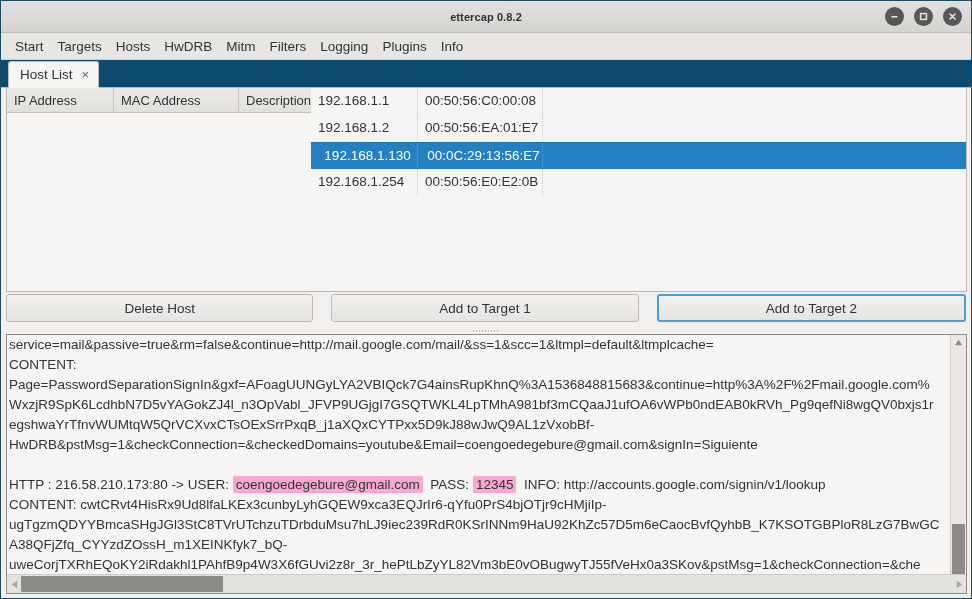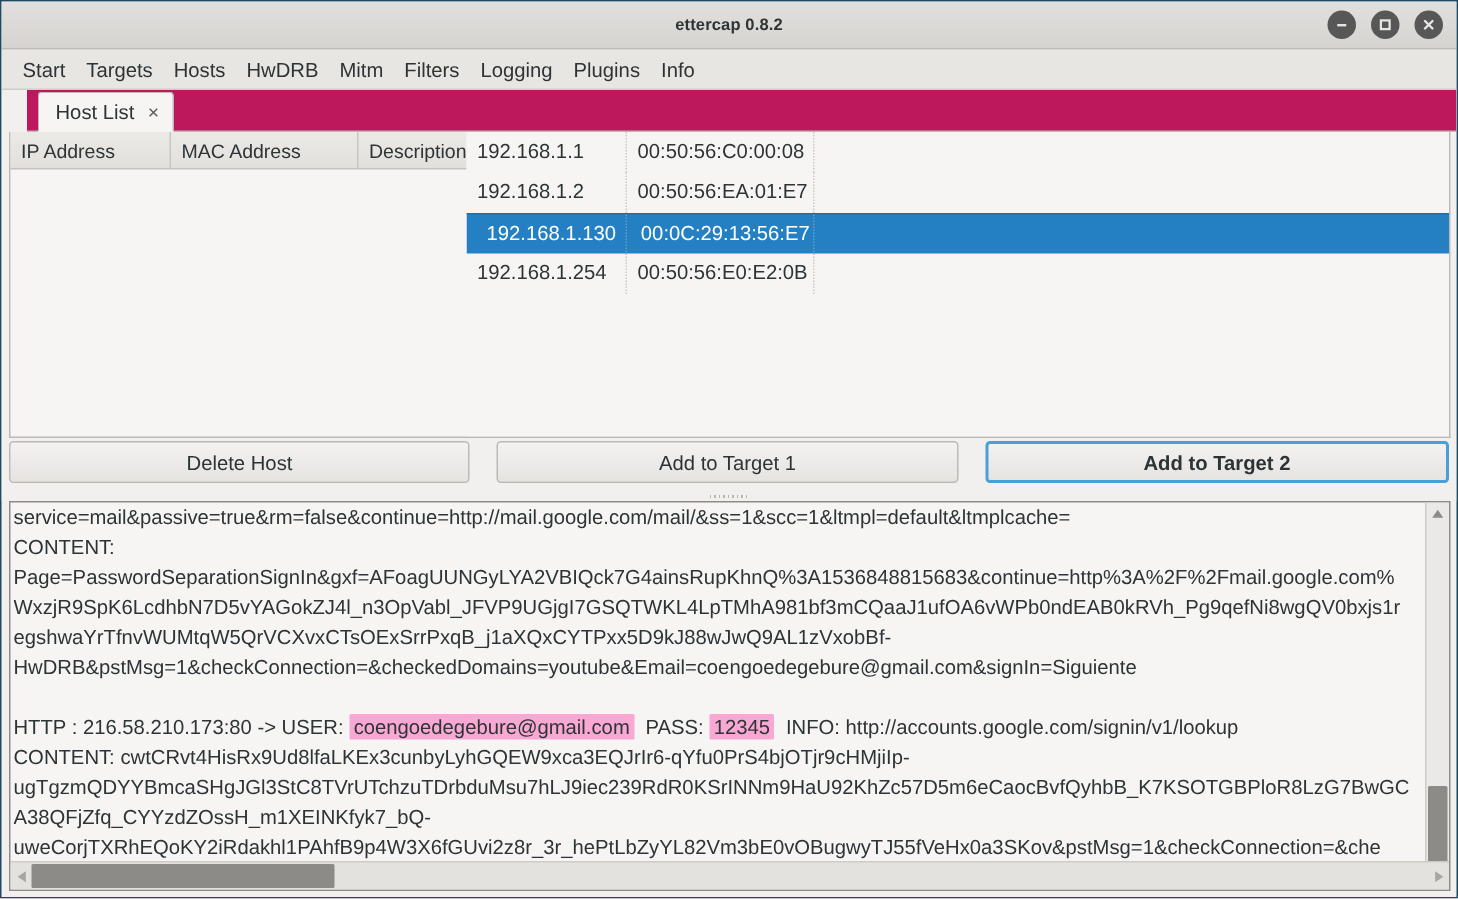--- a/index.html
+++ b/index.html
@@ -86,27 +86,26 @@
     display: flex;
     flex-direction: column;
     background: #f1f0ef;
     padding: 0 0 0 0;
     box-sizing: border-box;
     overflow: hidden;
   }
   .tabstrip {
     height: 28px;
     flex: 0 0 28px;
-    background: #be185d;
+    background: #0c4a6e;
     display: flex;
     align-items: center;
     padding-left: 7px;
     box-sizing: border-box;
     border-bottom: 1px solid #bdbab6;
-    margin-left: 17px;
   }
   .tab {
     height: 27px;
     background: #f6f5f4;
     border: 1px solid #bdbab6;
     border-bottom: 1px solid #f6f5f4;
     border-radius: 3px 3px 0 0;
     display: flex;
     align-items: center;
     padding: 0 9px 0 11px;
@@ -203,21 +202,20 @@
     color: #2e3436;
     display: flex;
     align-items: center;
     justify-content: center;
     cursor: pointer;
     box-sizing: border-box;
   }
   .btn.focused {
     border: 2px solid #4a9fd4;
     border-radius: 3px;
-    font-weight: bold;
   }
 
   
   .splitter {
     flex: 0 0 6px;
     background: #f1f0ef;
     position: relative;
     cursor: row-resize;
   }
   .splitter::after {

